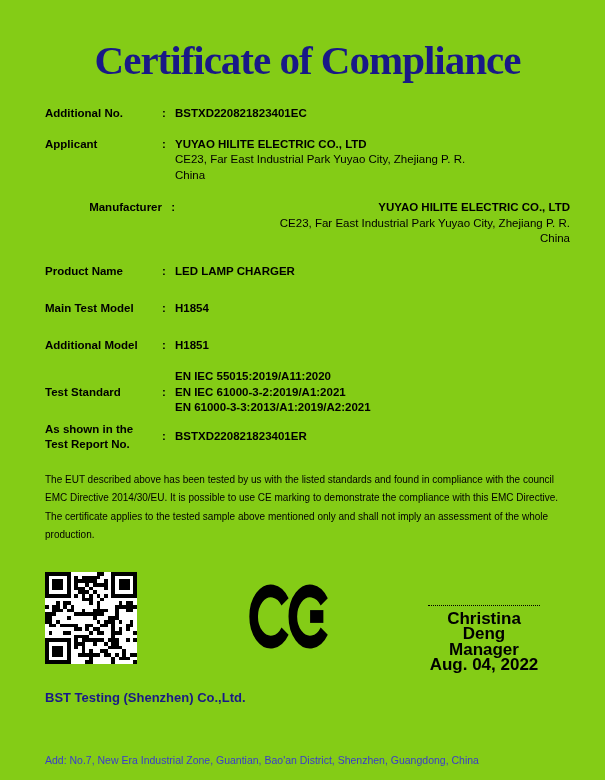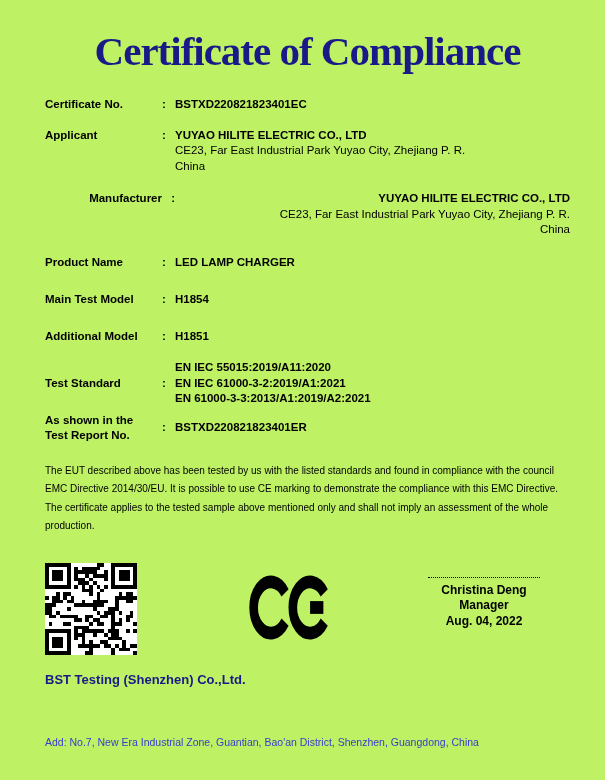--- a/index.html
+++ b/index.html
@@ -1,19 +1,19 @@
 <!DOCTYPE html>
 <html><head>
 <meta charset="utf-8">
 <style>
   html,body{margin:0;padding:0;background:#ffffff;}
   .page{
     width:605px;height:780px;box-sizing:border-box;position:relative;
-    background:#bef264;overflow:hidden;
-    padding:28px 35px 0 45px;
+    background:#84cc16;overflow:hidden;
+    padding:37px 35px 0 45px;
     font-family:"Liberation Sans",sans-serif;color:#000;
   }
   .title{
     font-family:"Liberation Serif",serif;font-weight:700;
     font-size:41px;line-height:47px;letter-spacing:-1px;
     color:#191987;text-align:center;margin:0;
   }
   .fields{margin-top:22px;}
   .frow{display:flex;align-items:flex-start;font-size:11.5px;line-height:15.5px;}
   .frow .flabel{width:117px;flex:none;font-weight:700;}
@@ -23,38 +23,38 @@
   .vcenter{align-items:center;}
   .label-inner{display:inline-block;width:100px;}
   .mb15{margin-bottom:15px;} .mb17{margin-bottom:17px;} .mb19{margin-bottom:17px;text-align:right;}
   .mb22{margin-bottom:22px;} .mb21{margin-bottom:21px;} .mb16{margin-bottom:16px;}
   .mb6{margin-bottom:6px;}
   .statement{margin-top:18px;font-size:10px;line-height:18.6px;}
   .statement p{margin:0;}
   .bottom-row{display:flex;margin-top:27px;}
   .qr{width:92px;height:92px;flex:none;}
   .ce-wrap{margin-left:112px;margin-top:12px;flex:none;}
-  .sig{margin-left:96px;margin-top:14px;width:112px;flex:none;
-       text-align:center;font-weight:700;font-size:12px;line-height:15.5px;}
+  .sig{margin-left:96px;margin-top:33px;width:112px;flex:none;
+       text-align:center;font-weight:700;font-size:17px;line-height:15.5px;}
   .sig-line{border-top:1.5px dotted #000;height:0;margin-bottom:5px;}
   .footer{margin-top:16px;}
   .footer-company{color:#191987;font-weight:700;font-size:13px;line-height:17px;}
   .footer-small{color:#3b3bcc;font-size:10.5px;line-height:19.5px;margin-top:6px;white-space:pre-wrap;}
 </style>
 </head>
 <body>
 
 <div class="page">
 
   <h1 class="title">Certificate of Compliance</h1>
 
   <div class="fields">
 
     <div class="frow mb15">
-      <div class="flabel">Certificate No.</div>
+      <div class="flabel">Additional No.</div>
       <div class="fcolon">:</div>
       <div class="fvalue bold">BSTXD220821823401EC</div>
     </div>
 
     <div class="frow mb17">
       <div class="flabel">Applicant</div>
       <div class="fcolon">:</div>
       <div class="fvalue">
         <div class="bold">YUYAO HILITE ELECTRIC CO., LTD</div>
         <div>CE23, Far East Industrial Park Yuyao City, Zhejiang P. R.</div>

